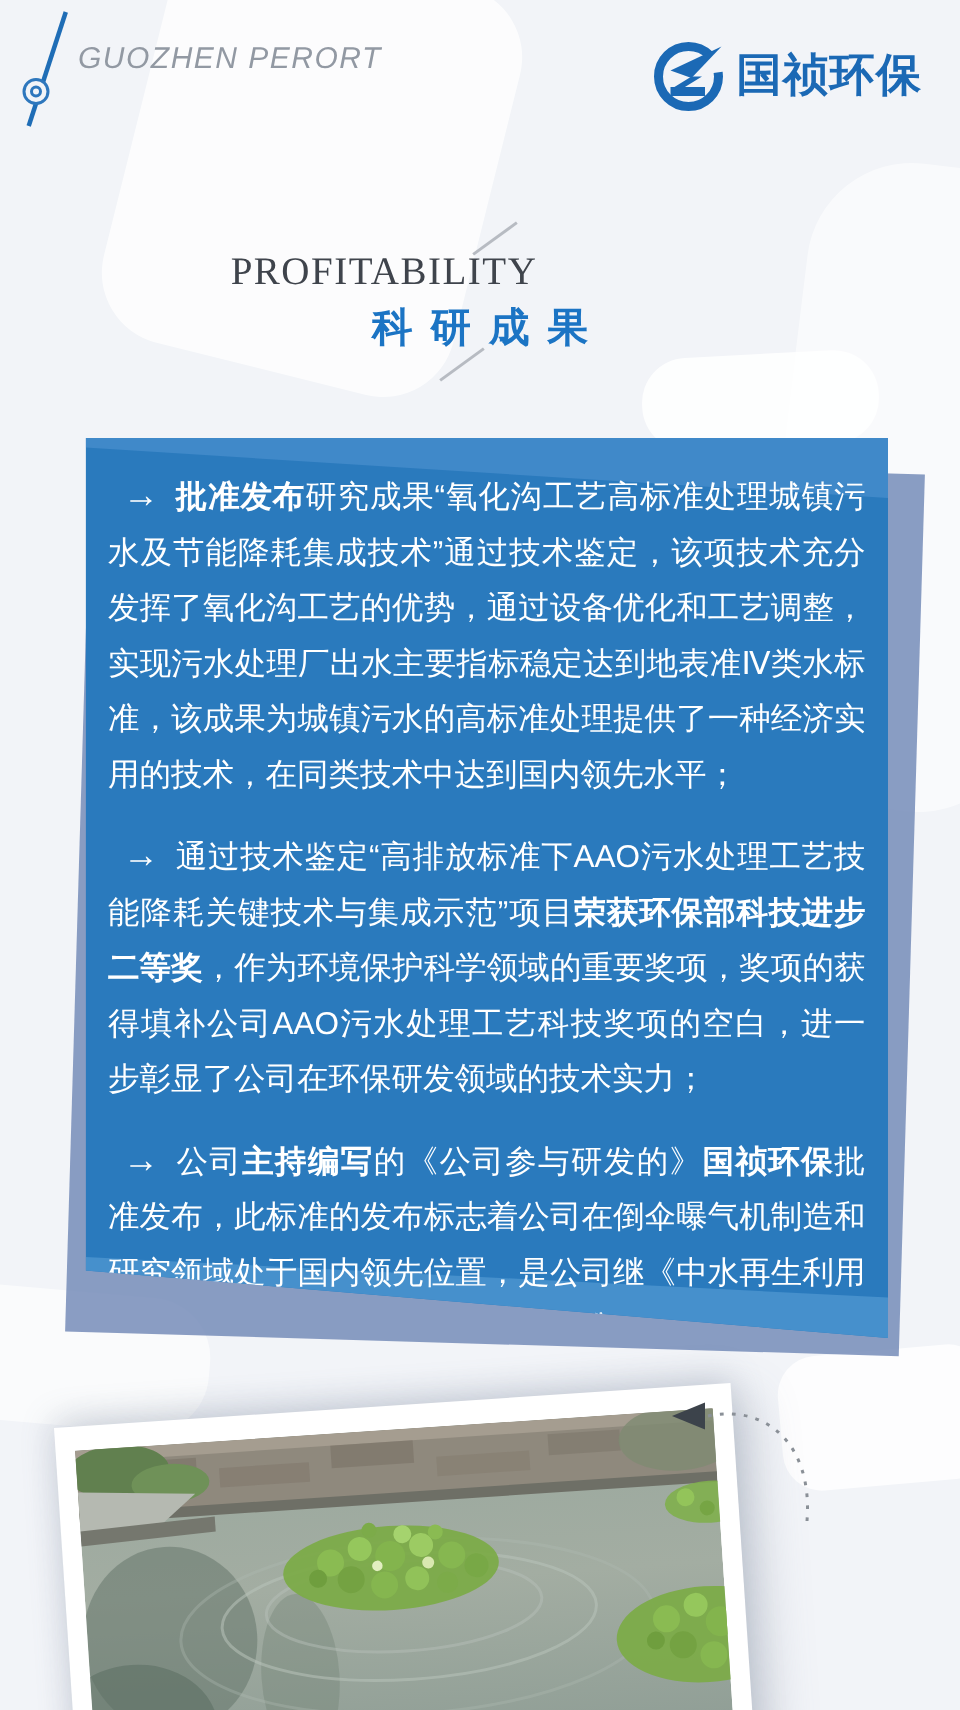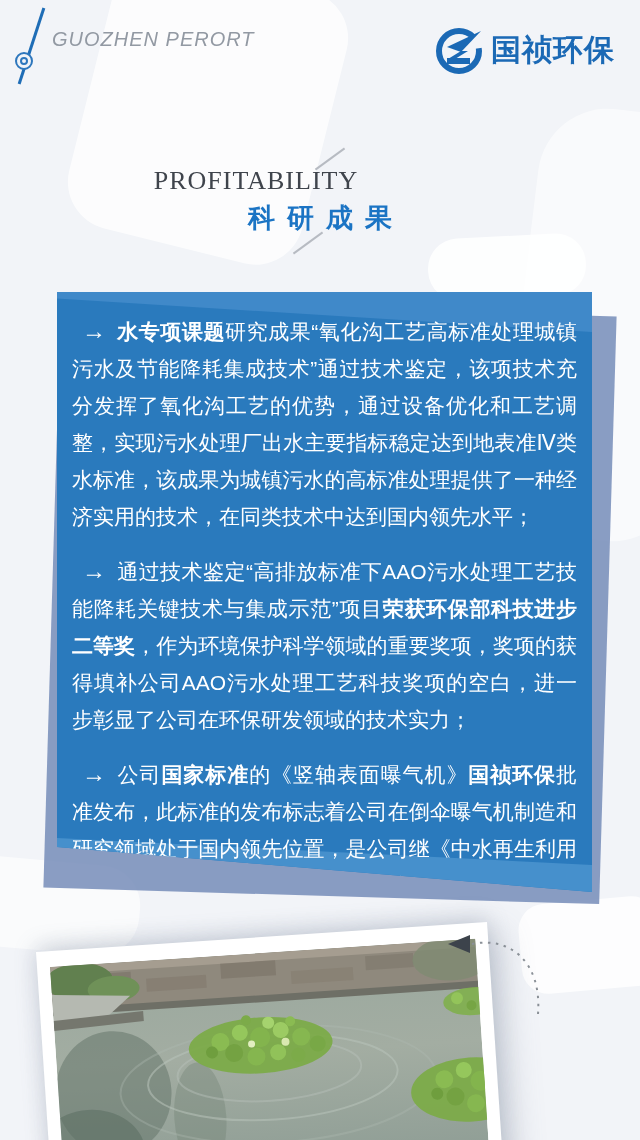--- a/index.html
+++ b/index.html
@@ -88,23 +88,23 @@
 <div class="slash slash-top"></div>
 <div class="title-en">PROFITABILITY</div>
 <div class="title-cn">科研成果</div>
 <div class="slash slash-bottom"></div>
 
 <div class="bluebox-back"></div>
 <div class="bluebox">
   <div class="wedge-top"></div>
   <div class="wedge-bottom"></div>
   <div class="box-content">
-      <p class="bp"><span class="arrow">→ </span><span class="b">水专项课题</span><span>研究成果“氧化沟工艺高标准处理城镇污水及节能降耗集成技术”通过技术鉴定，该项技术充分发挥了氧化沟工艺的优势，通过设备优化和工艺调整，实现污水处理厂出水主要指标稳定达到地表准Ⅳ类水标准，该成果为城镇污水的高标准处理提供了一种经济实用的技术，在同类技术中达到国内领先水平；</span></p>
+      <p class="bp"><span class="arrow">→ </span><span class="b">批准发布</span><span>研究成果“氧化沟工艺高标准处理城镇污水及节能降耗集成技术”通过技术鉴定，该项技术充分发挥了氧化沟工艺的优势，通过设备优化和工艺调整，实现污水处理厂出水主要指标稳定达到地表准Ⅳ类水标准，该成果为城镇污水的高标准处理提供了一种经济实用的技术，在同类技术中达到国内领先水平；</span></p>
       <p class="bp"><span class="arrow">→ </span><span>通过技术鉴定“高排放标准下AAO污水处理工艺技能降耗关键技术与集成示范”项目</span><span class="b">荣获环保部科技进步二等奖</span><span>，作为环境保护科学领域的重要奖项，奖项的获得填补公司AAO污水处理工艺科技奖项的空白，进一步彰显了公司在环保研发领域的技术实力；</span></p>
-      <p class="bp"><span class="arrow">→ </span><span>公司</span><span class="b">国家标准</span><span>的《竖轴表面曝气机》</span><span class="b">国祯环保</span><span>批准发布，此标准的发布标志着公司在倒伞曝气机制造和研究领域处于国内领先位置，是公司继《中水再生利用装置》后第二个主持编写的国家标准。</span></p>
+      <p class="bp"><span class="arrow">→ </span><span>公司</span><span class="b">主持编写</span><span>的《公司参与研发的》</span><span class="b">国祯环保</span><span>批准发布，此标准的发布标志着公司在倒伞曝气机制造和研究领域处于国内领先位置，是公司继《中水再生利用装置》后第二个主持编写的国家标准。</span></p>
     </div>
 </div>
 
 <svg class="arc-svg" width="130" height="105" viewBox="0 0 130 105">
   <path d="M44,22 C82,14 114,40 110,92" fill="none" stroke="#8a9097" stroke-width="2" stroke-dasharray="2.5,5.5"></path>
   <polygon points="20,22 42,13 42,31" fill="#3c434b"></polygon>
 </svg>
 
 <div class="photo-paper">
   <svg width="426" height="226" viewBox="0 0 426 226" preserveAspectRatio="none">

